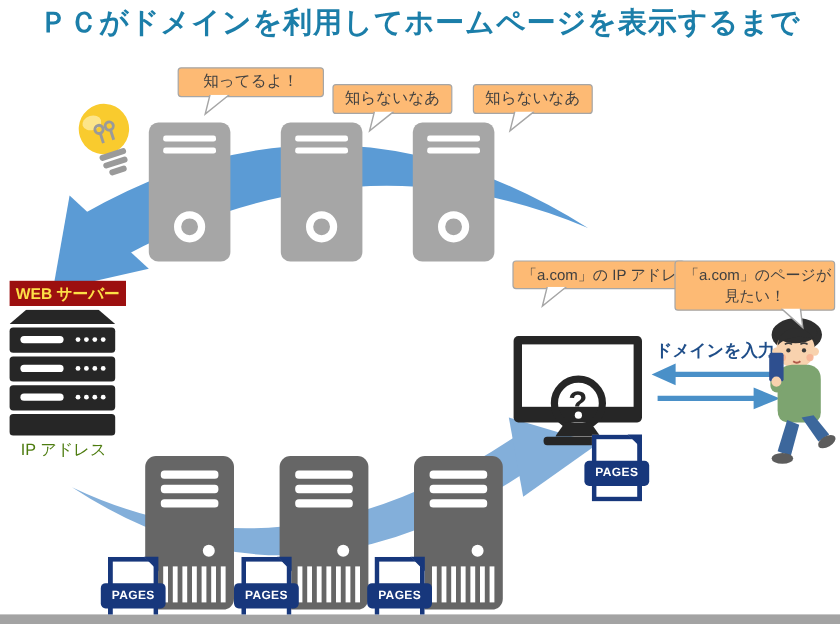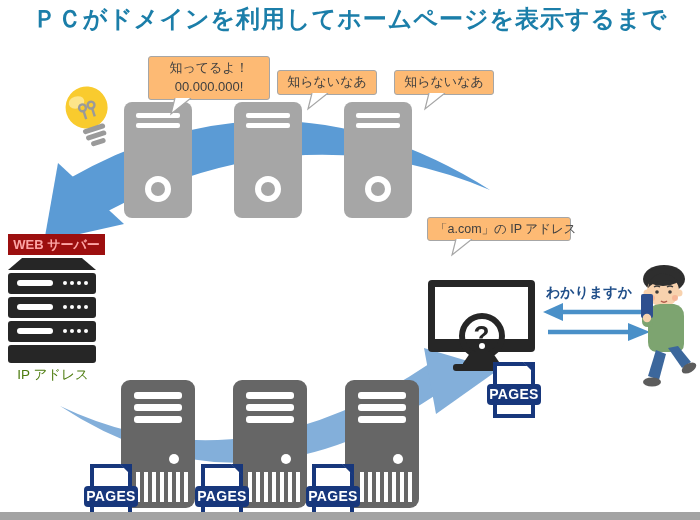--- a/index.html
+++ b/index.html
@@ -30,21 +30,21 @@
   .server-top .ring{position:absolute;left:50%;transform:translateX(-50%);top:74px;
     width:14px;height:14px;border:6px solid #fff;border-radius:50%;}
   
   .server-bot{width:74px;height:128px;background:#666;border-radius:9px;z-index:2;}
   .server-bot .bar{position:absolute;left:13px;width:48px;height:7px;background:#fff;border-radius:3px;}
   .server-bot .b1{top:12px;} .server-bot .b2{top:24px;} .server-bot .b3{top:36px;}
   .server-bot .dot{position:absolute;left:48px;top:74px;width:10px;height:10px;background:#fff;border-radius:50%;}
   .server-bot .vents{position:absolute;left:15px;top:92px;display:flex;gap:4px;}
   .server-bot .vents span{display:block;width:4px;height:30px;background:#fff;}
   
-  .weblabel{left:8px;top:234px;width:97px;height:21px;background:#9c0f0f;color:#fca5a5;
+  .weblabel{left:8px;top:234px;width:97px;height:21px;background:#9c0f0f;color:#fde047;
     font-size:13px;font-weight:bold;text-align:center;line-height:21px;z-index:4;}
   .rack{left:8px;top:258px;width:88px;z-index:3;}
   .rack .cap{width:88px;height:12px;background:#262626;
     clip-path:polygon(16% 0,84% 0,100% 100%,0 100%);}
   .rack .unit{position:relative;width:88px;height:21px;background:#262626;border-radius:3px;margin-top:3px;}
   .rack .unit .bar{position:absolute;left:9px;top:7px;width:36px;height:6px;background:#fff;border-radius:3px;}
   .rack .unit .dots{position:absolute;right:8px;top:8px;display:flex;gap:3px;}
   .rack .unit .dots span{width:4px;height:4px;background:#fff;border-radius:50%;display:block;}
   .rack .base{width:88px;height:18px;background:#262626;border-radius:3px;margin-top:3px;}
   .iptext{left:0px;top:366px;width:106px;text-align:center;color:#4d7c0f;
@@ -63,21 +63,21 @@
     width:38px;height:12px;background:#262626;clip-path:polygon(22% 0,78% 0,100% 100%,0 100%);}
   .monitor .foot{position:absolute;left:50%;top:84px;transform:translateX(-50%);
     width:58px;height:7px;background:#262626;border-radius:3px;}
   
   .pages{width:54px;height:58px;z-index:5;}
   .pages .doc{position:absolute;left:6px;top:0;width:34px;height:48px;background:#fff;
     border:4px solid #17377c;clip-path:polygon(0 0,72% 0,100% 20%,100% 100%,0 100%);}
   .pages .fold{position:absolute;left:36px;top:0;width:0;height:0;
     border-left:12px solid transparent;border-top:12px solid #17377c;}
   .pages .band{position:absolute;left:0;top:22px;width:54px;height:21px;background:#17377c;
-    border-radius:4px;color:#fff;font-weight:bold;font-size:14px;text-align:center;
+    border-radius:4px;color:#fff;font-weight:bold;font-size:10px;text-align:center;
     line-height:21px;letter-spacing:0.3px;}
   
   .bluelabel{color:#1f4e89;font-size:14px;font-weight:bold;z-index:4;white-space:nowrap;}
   svg.layer{position:absolute;left:0;top:0;z-index:1;}
   svg.toplayer{position:absolute;z-index:4;}
 </style>
 </head>
 <body>
 
 <div id="canvas">
@@ -106,21 +106,20 @@
       <circle cx="33" cy="26" r="3.4" fill="none" stroke="#9a9a9a" stroke-width="2.4"></circle>
       <path d="M24,29 L24,38 M33,29 L33,38" stroke="#9a9a9a" stroke-width="2.4"></path>
       <rect x="17" y="47" width="23" height="5" rx="2.5" fill="#9a9a9a"></rect>
       <rect x="18" y="54" width="21" height="5" rx="2.5" fill="#9a9a9a"></rect>
       <rect x="21" y="61" width="15" height="5" rx="2.5" fill="#9a9a9a"></rect>
     </g>
   </svg>
 
   <div class="abs bubble" style="left:148px;top:56px;width:106px;">
     <span>知ってるよ！</span>
-    <span>00.000.000!</span>
     <svg class="tail" style="left:20px;" width="26" height="19">
       <path d="M6,0 L2,16 L22,0" fill="#fff" stroke="#a6a6a6" stroke-width="1.2"></path>
     </svg>
   </div>
   <div class="abs bubble" style="left:277px;top:70px;width:84px;">
     <span>知らないなあ</span>
     <svg class="tail" style="left:28px;" width="26" height="19">
       <path d="M6,0 L2,16 L22,0" fill="#fff" stroke="#a6a6a6" stroke-width="1.2"></path>
     </svg>
   </div>
@@ -180,35 +179,42 @@
     <div class="base"></div>
   </div>
   <div class="abs iptext">
     <span>IP アドレス</span>
   </div>
 
   <div class="abs bubble" style="left:427px;top:217px;width:128px;font-size:12.5px;">
     <span>「a.com」の IP アドレス</span>
     <svg class="tail" style="left:22px;" width="26" height="19">
       <path d="M6,0 L2,16 L22,0" fill="#fff" stroke="#a6a6a6" stroke-width="1.2"></path>
+    </svg>
+  </div>
+  <div class="abs bubble" style="left:562px;top:217px;width:118px;font-size:12.5px;">
+    <span>「a.com」のページが</span>
+    <span>見たい！</span>
+    <svg class="tail" style="right:22px;" width="26" height="19">
+      <path d="M4,0 L22,16 L20,0" fill="#fff" stroke="#a6a6a6" stroke-width="1.2"></path>
     </svg>
   </div>
 
   <div class="abs monitor">
     <div class="bezel">
       <div class="screen">
         <div class="qring">?</div>
       </div>
       <span class="camdot"></span>
     </div>
     <div class="neck"></div>
     <div class="foot"></div>
   </div>
 
-  <div class="abs bluelabel" style="left:546px;top:284px;">わかりますか</div>
+  <div class="abs bluelabel" style="left:546px;top:284px;">ドメインを入力</div>
 
   <svg class="toplayer" style="left:618px;top:258px;" width="82" height="134" viewBox="0 0 82 134">
     <ellipse cx="46" cy="21" rx="21" ry="14" fill="#2e2e2e"></ellipse>
     <circle cx="45" cy="33" r="16" fill="#f8d2ae"></circle>
     <ellipse cx="45" cy="19" rx="18" ry="9" fill="#2e2e2e"></ellipse>
     <path d="M30,30 Q31,19 41,16 Q54,14 60,24 Q50,22 43,23 Q34,25 30,30 Z" fill="#2e2e2e"></path>
     <circle cx="29" cy="35" r="3.5" fill="#f8d2ae"></circle>
     <circle cx="61" cy="35" r="3.5" fill="#f8d2ae"></circle>
     <circle cx="39" cy="34" r="1.8" fill="#3a3a3a"></circle>
     <circle cx="52" cy="34" r="1.8" fill="#3a3a3a"></circle>

